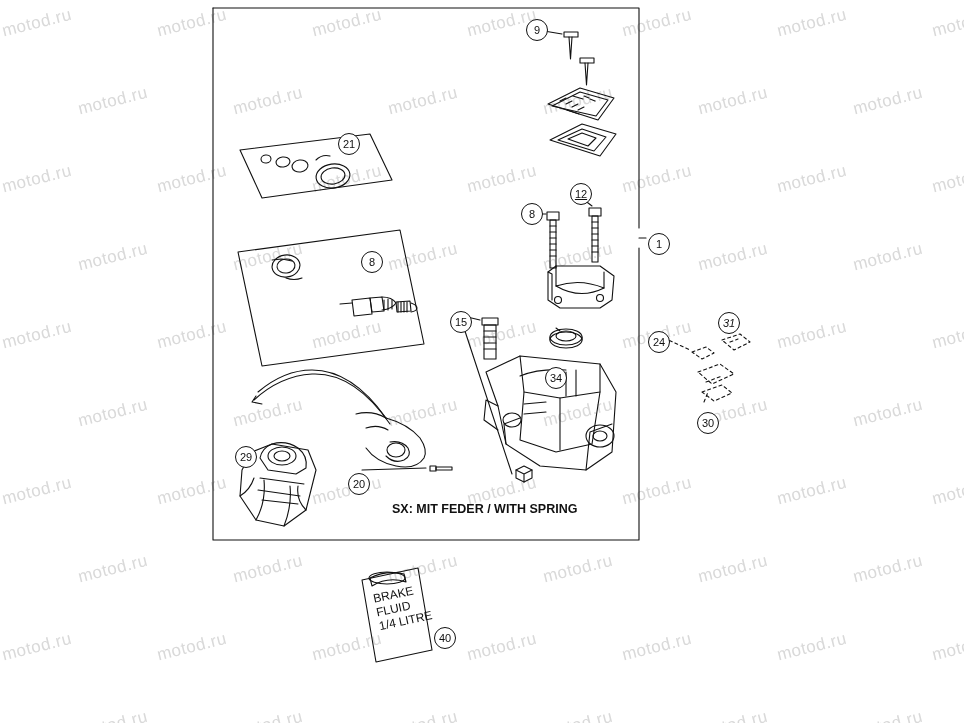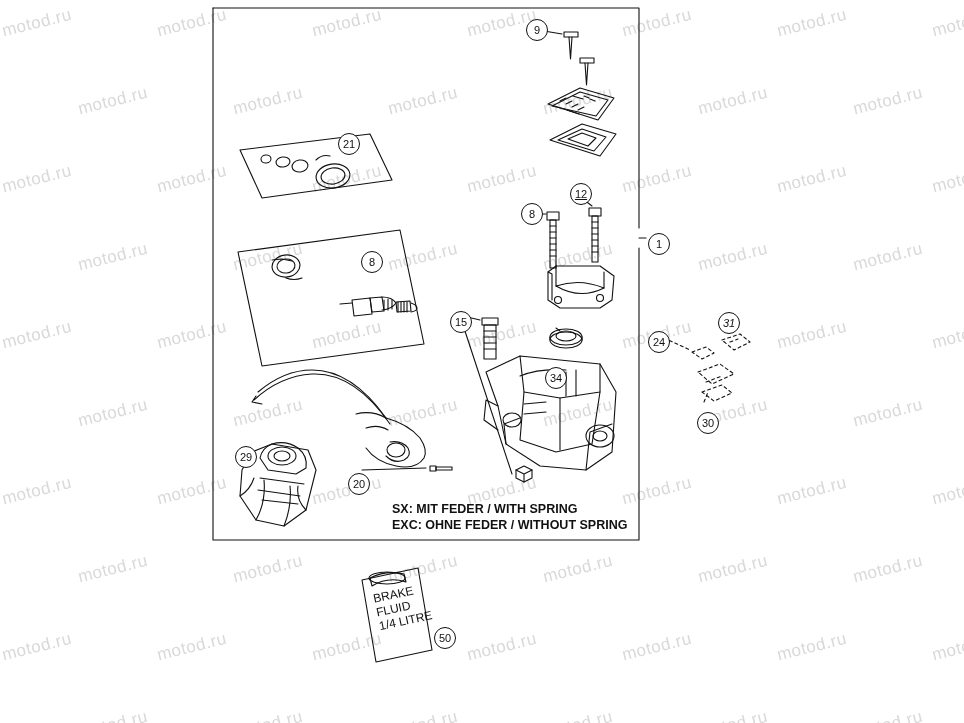--- a/index.html
+++ b/index.html
@@ -348,25 +348,24 @@
       <div class="callout" style="left: 521px; top: 203px;">8</div>
       <div class="callout" style="left: 648px; top: 233px;">1</div>
       <div class="callout" style="left: 361px; top: 251px;">8</div>
       <div class="callout" style="left: 450px; top: 311px;">15</div>
       <div class="callout" style="left: 718px; top: 312px; font-style: italic;">31</div>
       <div class="callout" style="left: 545px; top: 323px; margin-top: 44px;">34</div>
       <div class="callout" style="left: 648px; top: 331px;">24</div>
       <div class="callout" style="left: 697px; top: 412px;">30</div>
       <div class="callout" style="left: 235px; top: 446px;">29</div>
       <div class="callout" style="left: 348px; top: 473px;">20</div>
-      <div class="callout" style="left: 434px; top: 627px;">50</div>
+      <div class="callout" style="left: 434px; top: 627px;">40</div>
     </div>
 
   <div class="note" style="left:392px; top:502px;">SX: MIT FEDER / WITH SPRING</div>
-  <div class="note" style="left:392px; top:518px;">EXC: OHNE FEDER / WITHOUT SPRING</div>
 
   <div class="fluid-label" style="left:372px; top:592px;">
     <div>BRAKE</div>
     <div>FLUID</div>
     <div>1/4 LITRE</div>
   </div>
 
 </div>
 
 </body></html>

